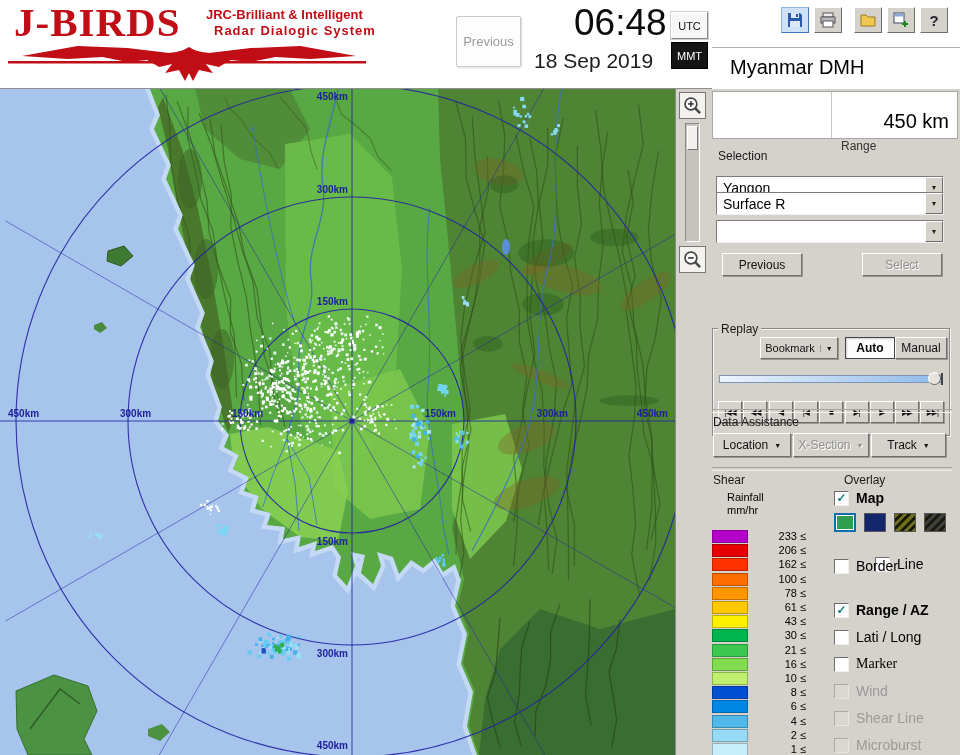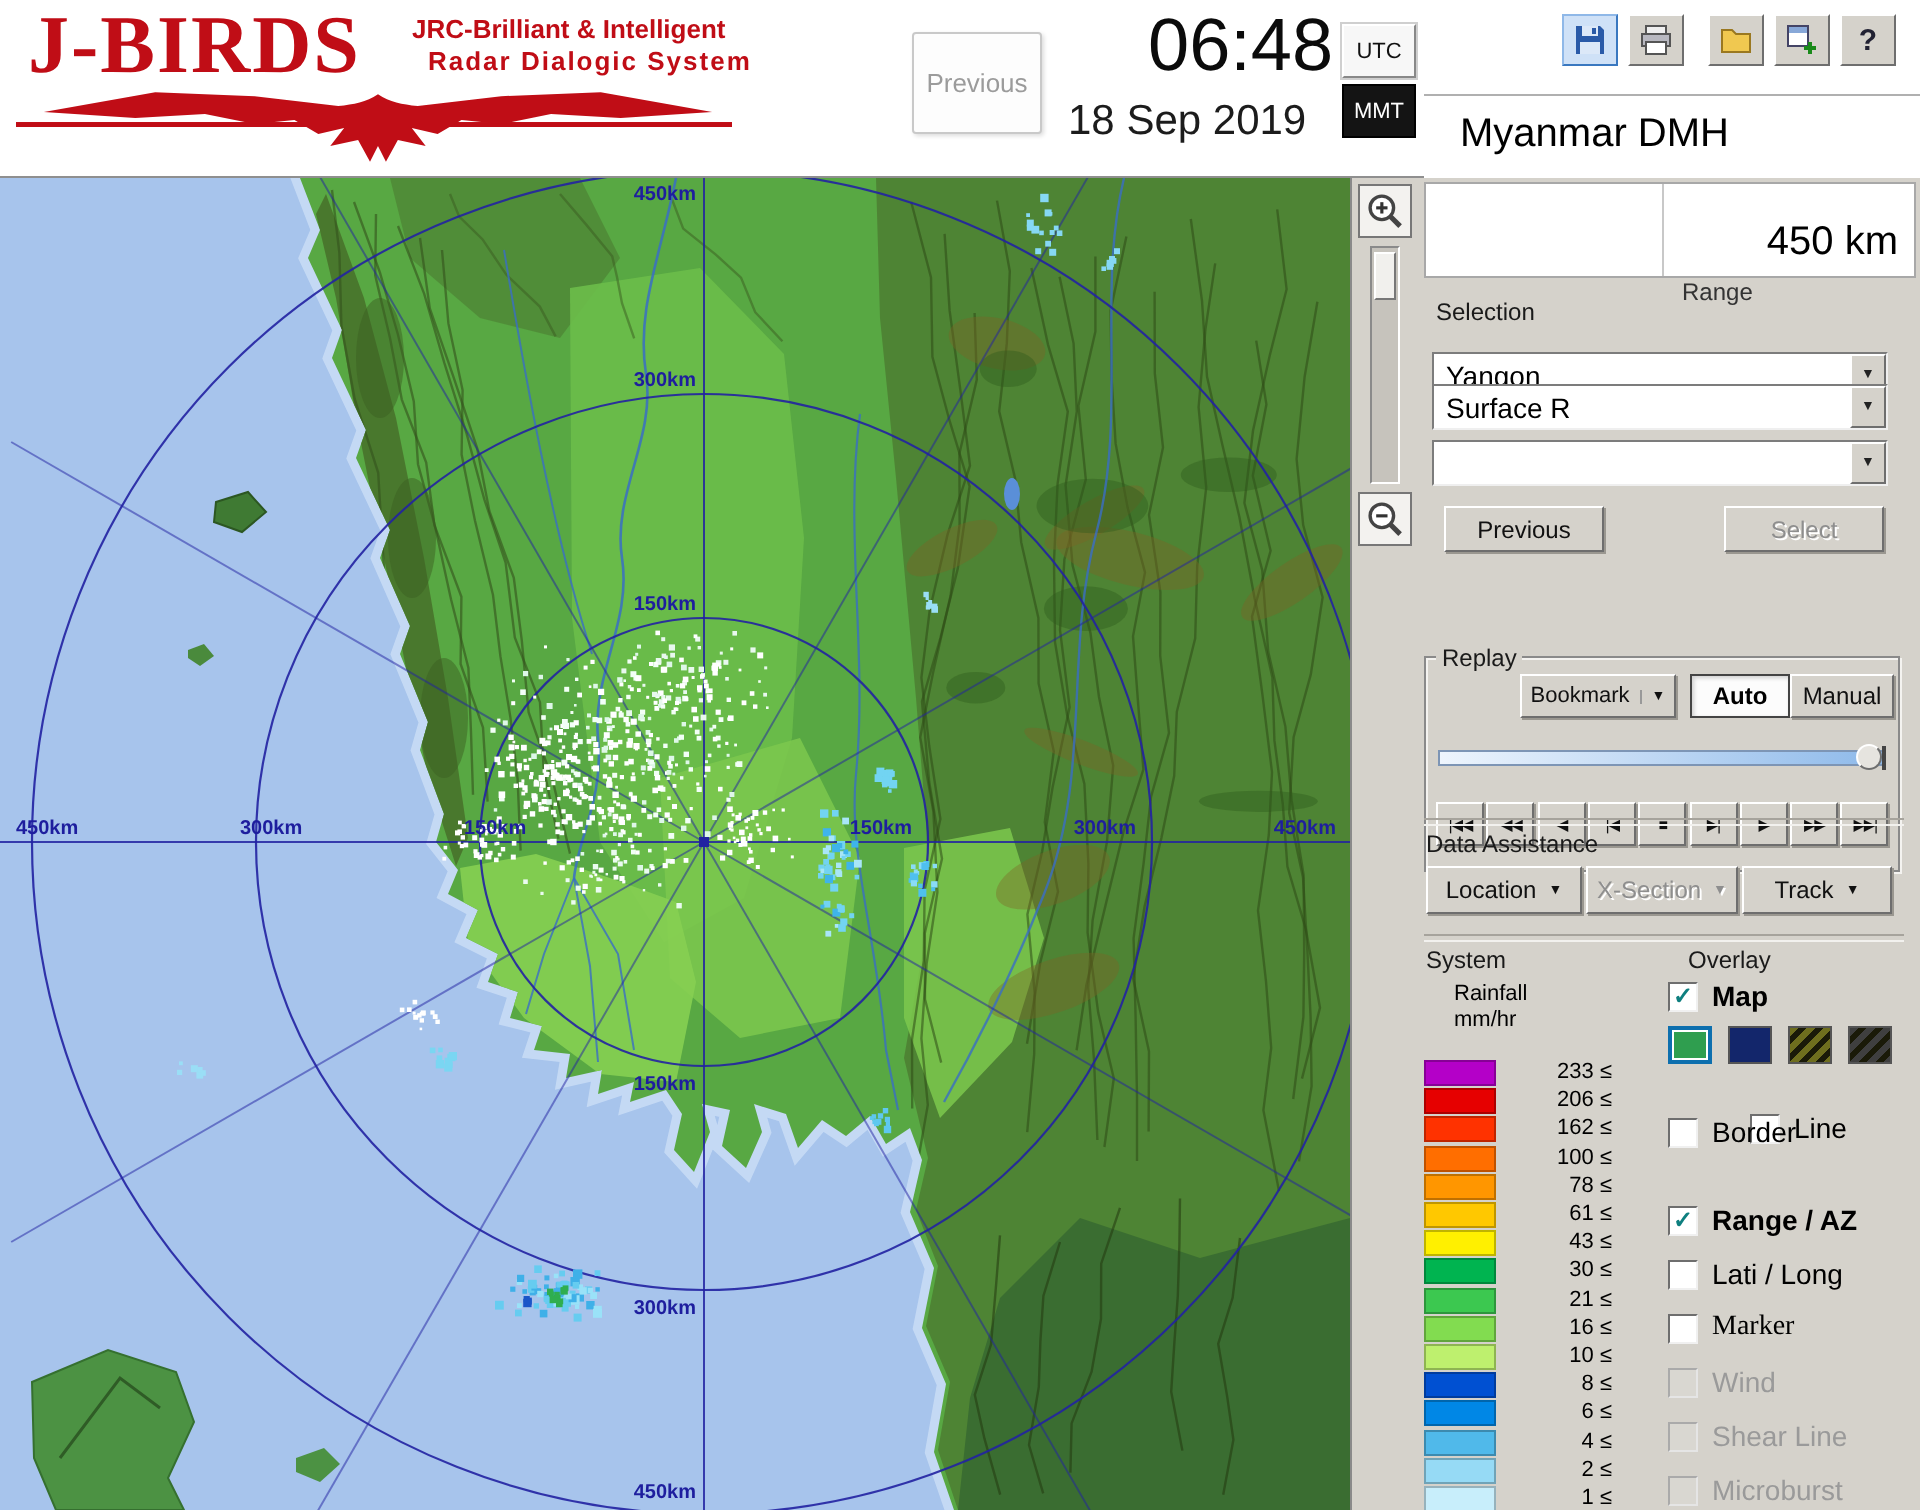--- a/index.html
+++ b/index.html
@@ -1157,21 +1157,21 @@
             <span>X-Section</span>
             <span class="caret">▼</span>
           </div>
           <div class="btn3d assist-btn" style="left: 159px; width: 75px;">
             <span>Track</span>
             <span class="caret">▼</span>
           </div>
         </div>
 
       <div class="sep" style="top:378px"></div>
-      <div class="sec-label" id="legend-label">System</div>
+      <div class="sec-label" id="legend-label">Shear</div>
       <div class="sec-label" id="overlay-label">Overlay</div>
       <div id="legend-title1">Rainfall</div>
       <div id="legend-title2">mm/hr</div>
       <div id="legend-rows">
           <div class="lg-row" style="top: 0px;">
             <span class="lg-swatch" style="background: rgb(180, 0, 200);"></span>
             <span class="lg-text">233 ≤</span>
           </div>
           <div class="lg-row" style="top: 14.2px;">
             <span class="lg-swatch" style="background: rgb(230, 0, 0);"></span>

